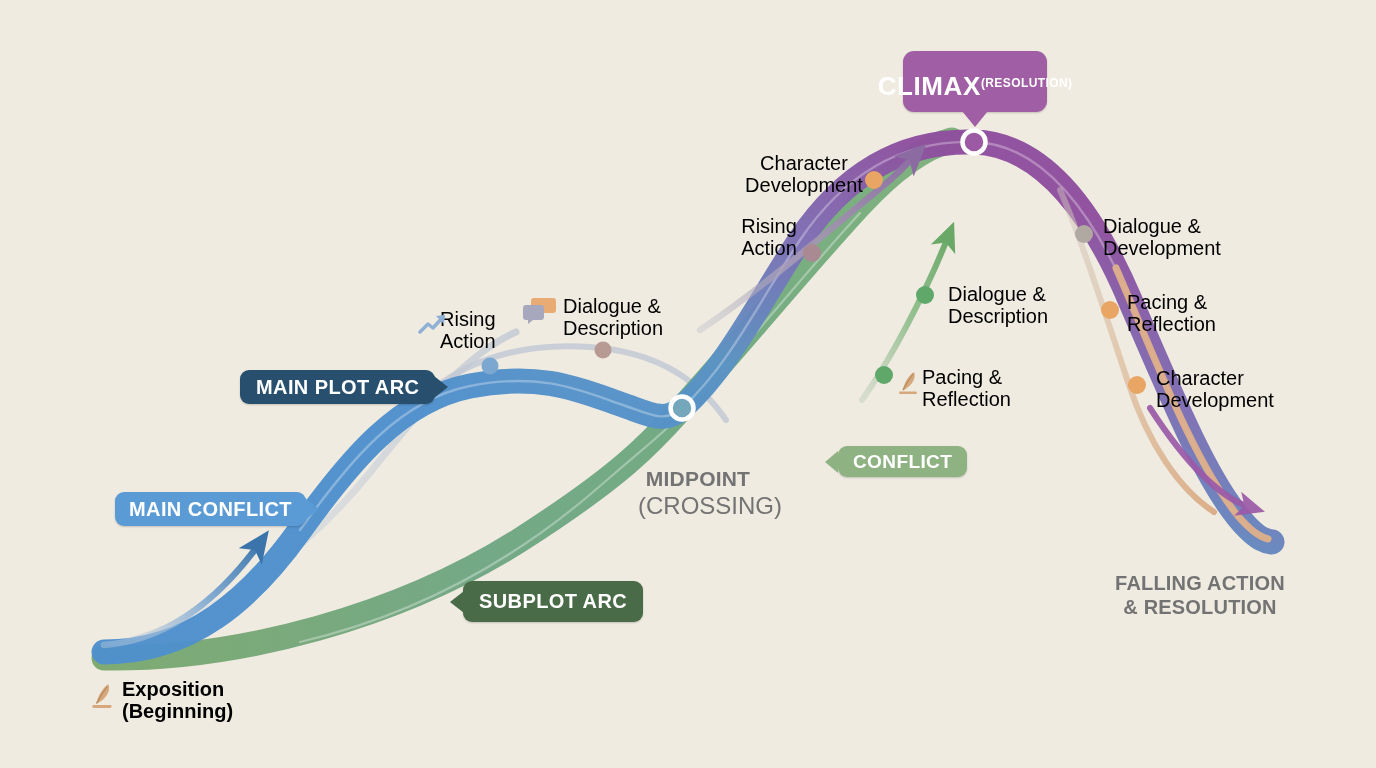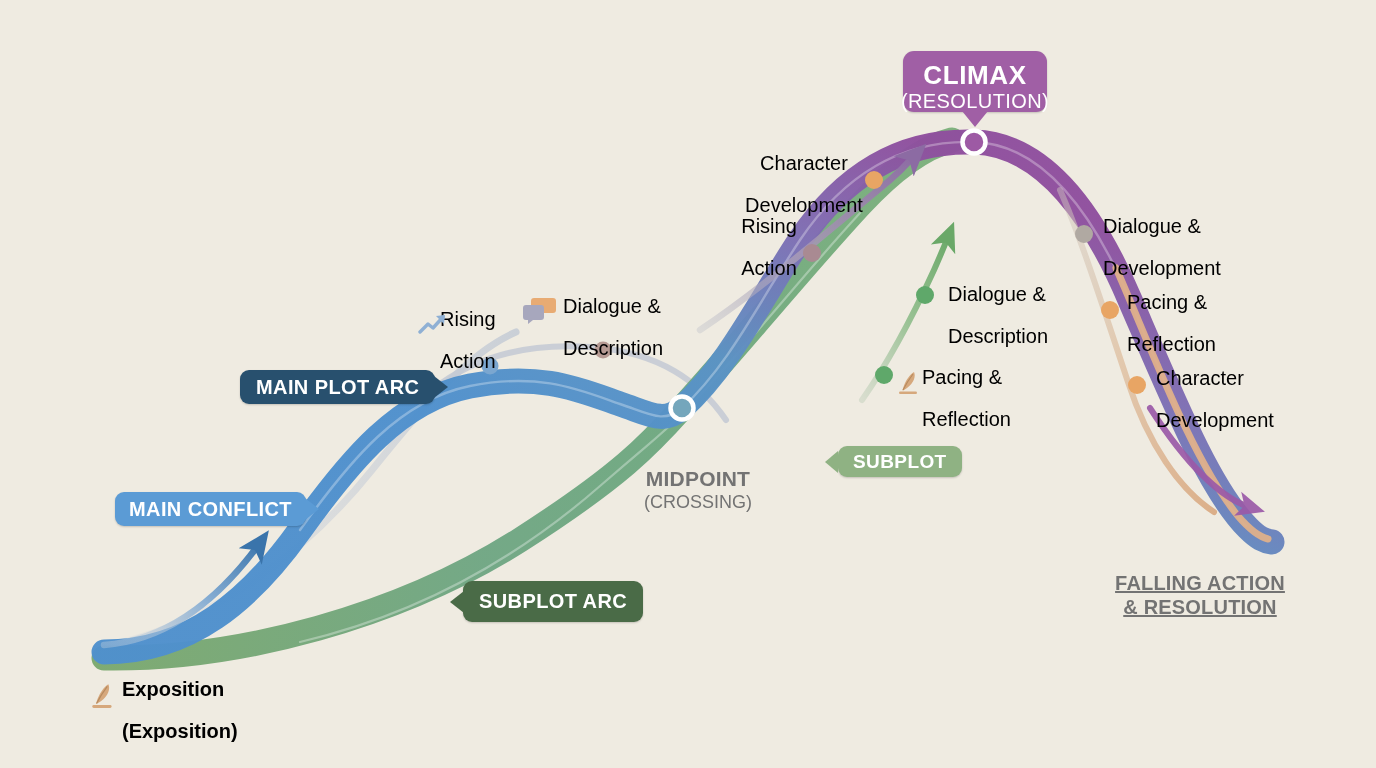--- a/index.html
+++ b/index.html
@@ -44,36 +44,36 @@
   #badge-main-conflict .tail{border-left:14px solid #5b9bd5;}
 
   #badge-subplot-arc{left:463px;top:581px;height:33px;padding:4px 16px;background:#4a6b47;font-size:20px;}
   #badge-subplot-arc .tail{border-right:14px solid #4a6b47;}
 
   #badge-subplot{left:838px;top:446px;height:31px;padding:0 15px;background:#8fb283;font-size:19px;}
   #badge-subplot .tail{border-right:13px solid #8fb283;}
 
   #badge-climax{
     left:903px;top:51px;width:144px;height:61px;background:#a05fa5;border-radius:11px;
-    flex-direction:column;line-height:1.0;padding:0;
+    line-height:1.0;padding:0;
   }
   #badge-climax .tail{border-top:16px solid #a05fa5;}
   #badge-climax .t1{font-size:26px;font-weight:bold;letter-spacing:0.6px;margin-top:9px;}
-  #badge-climax .t2{font-size:20px;font-weight:normal;margin-top:3px;}
+  #badge-climax .t2{font-size:12px;font-weight:bold;margin-top:3px;}
 
   
   .plain{position:absolute;color:#737373;}
   #label-midpoint{left:638px;top:467px;width:120px;text-align:center;line-height:1.18;}
   #label-midpoint .t1{font-size:21px;font-weight:bold;letter-spacing:.2px;}
-  #label-midpoint .t2{font-size:18px;}
-  #label-falling{left:1112px;top:571px;width:176px;text-align:center;line-height:1.2;font-size:20px;font-weight:bold;letter-spacing:.2px;text-decoration:underline;}
+  #label-midpoint .t2{font-size:24px;}
+  #label-falling{left:1112px;top:571px;width:176px;text-align:center;line-height:1.2;font-size:20px;font-weight:bold;letter-spacing:.2px;}
 
   
   .anno{position:absolute;color:#000000;font-size:20px;line-height:1.12;}
-  .anno .l2{display:block;margin-top:20px;}
+  .anno .l2{display:block;}
   .anno.center{text-align:center;}
 
   #anno-rising-1{left:440px;top:308px;width:76px;text-align:left;}
   #anno-dialogue-1{left:563px;top:295px;width:110px;text-align:left;}
   #anno-char-dev-top{left:742px;top:152px;width:124px;text-align:center;}
   #anno-rising-2{left:728px;top:215px;width:82px;text-align:center;}
   #anno-dialogue-2{left:948px;top:283px;width:112px;text-align:left;}
   #anno-pacing-1{left:922px;top:366px;width:96px;text-align:left;}
   #anno-dialogue-3{left:1103px;top:215px;width:124px;text-align:left;}
   #anno-pacing-2{left:1127px;top:291px;width:96px;text-align:left;}
@@ -198,21 +198,21 @@
     <span>MAIN CONFLICT</span>
     <span class="tail"></span>
   </div>
 
   <div class="badge left" id="badge-subplot-arc">
     <span>SUBPLOT ARC</span>
     <span class="tail"></span>
   </div>
 
   <div class="badge left" id="badge-subplot">
-    <span>SUBPLOT</span>
+    <span>CONFLICT</span>
     <span class="tail"></span>
   </div>
 
   <div class="badge down" id="badge-climax">
     <span class="t1">CLIMAX</span>
     <span class="t2">(RESOLUTION)</span>
     <span class="tail"></span>
   </div>
 
   <div class="plain" id="label-midpoint">
@@ -265,21 +265,21 @@
     <span class="l2">Reflection</span>
   </div>
 
   <div class="anno" id="anno-char-dev-right">
     <span>Character</span>
     <span class="l2">Development</span>
   </div>
 
   <div class="anno" id="anno-exposition">
     <span>Exposition</span>
-    <span class="l2">(Exposition)</span>
+    <span class="l2">(Beginning)</span>
   </div>
 
   <span class="icon" id="icon-trend">
     <svg width="30" height="24" viewBox="0 0 30 24">
       <path d="M2,20 L10,12 L15,16 L25,5" fill="none" stroke="#8fb0d4" stroke-width="3.4" stroke-linecap="round" stroke-linejoin="round"></path>
       <path d="M18,4 L27,3 L26,12 Z" fill="#8fb0d4"></path>
     </svg>
   </span>
 
   <span class="icon" id="icon-chat">

